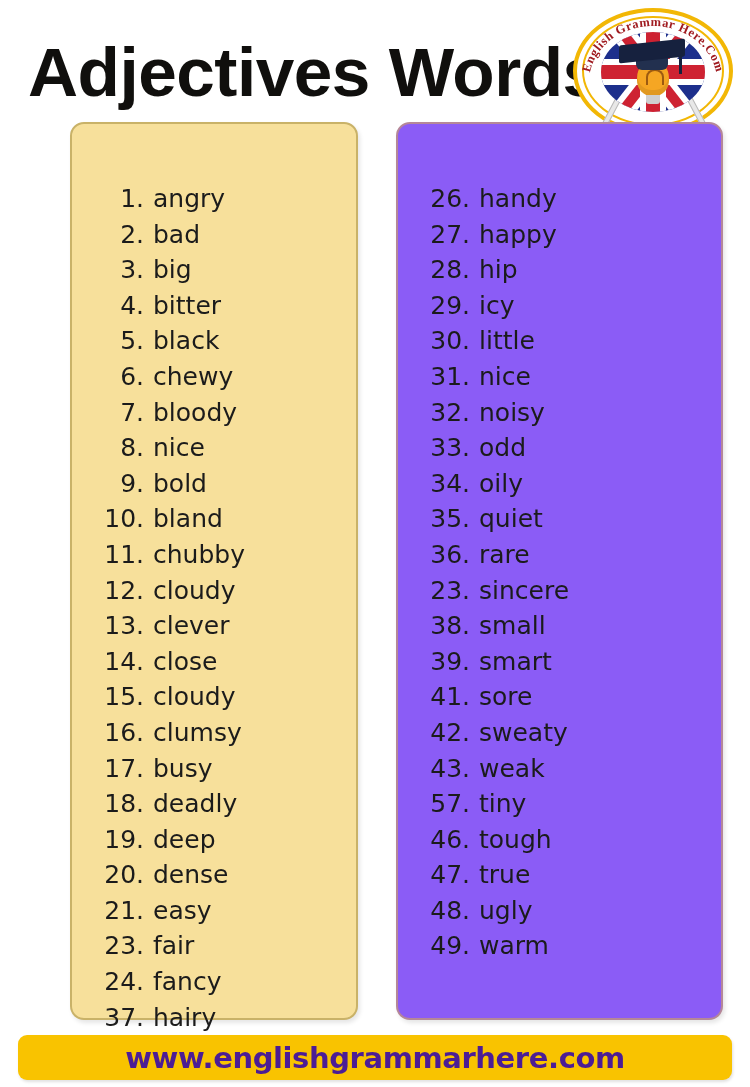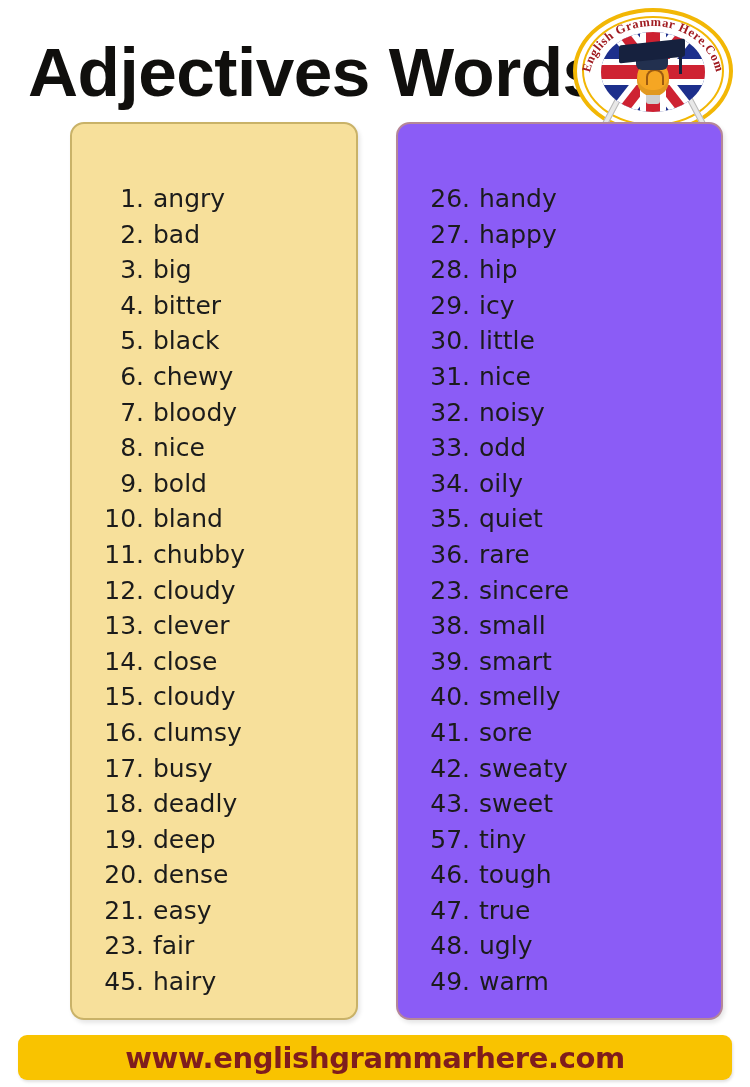--- a/index.html
+++ b/index.html
@@ -236,21 +236,21 @@
     box-shadow: 1px 2px 3px rgba(0,0,0,.12);
     display: flex;
     align-items: center;
     justify-content: center;
   }
   #footer-url {
     font-family: "DejaVu Sans", sans-serif;
     font-weight: 700;
     font-size: 29px;
     letter-spacing: -0.4px;
-    color: #7f1d1d;
+    color: #4c1d95;
     white-space: nowrap;
   }
 </style>
 </head>
 <body>
 
 <div id="page-title">Adjectives Words</div>
 
 <div id="logo-badge">
   <div class="ring-outer"></div>
@@ -372,21 +372,25 @@
       </li>
       <li class="word-row">
         <span class="word-num">21.</span>
         <span class="word-text">easy</span>
       </li>
       <li class="word-row">
         <span class="word-num">23.</span>
         <span class="word-text">fair</span>
       </li>
       <li class="word-row">
-        <span class="word-num">45.</span>
+        <span class="word-num">24.</span>
+        <span class="word-text">fancy</span>
+      </li>
+      <li class="word-row">
+        <span class="word-num">37.</span>
         <span class="word-text">hairy</span>
       </li>
     </ul>
 </div>
 
 <div class="word-card" id="card-right">
   <ul class="word-list">
       <li class="word-row">
         <span class="word-num">26.</span>
         <span class="word-text">handy</span>
@@ -437,34 +441,30 @@
       </li>
       <li class="word-row">
         <span class="word-num">38.</span>
         <span class="word-text">small</span>
       </li>
       <li class="word-row">
         <span class="word-num">39.</span>
         <span class="word-text">smart</span>
       </li>
       <li class="word-row">
-        <span class="word-num">40.</span>
-        <span class="word-text">smelly</span>
-      </li>
-      <li class="word-row">
         <span class="word-num">41.</span>
         <span class="word-text">sore</span>
       </li>
       <li class="word-row">
         <span class="word-num">42.</span>
         <span class="word-text">sweaty</span>
       </li>
       <li class="word-row">
         <span class="word-num">43.</span>
-        <span class="word-text">sweet</span>
+        <span class="word-text">weak</span>
       </li>
       <li class="word-row">
         <span class="word-num">57.</span>
         <span class="word-text">tiny</span>
       </li>
       <li class="word-row">
         <span class="word-num">46.</span>
         <span class="word-text">tough</span>
       </li>
       <li class="word-row">

